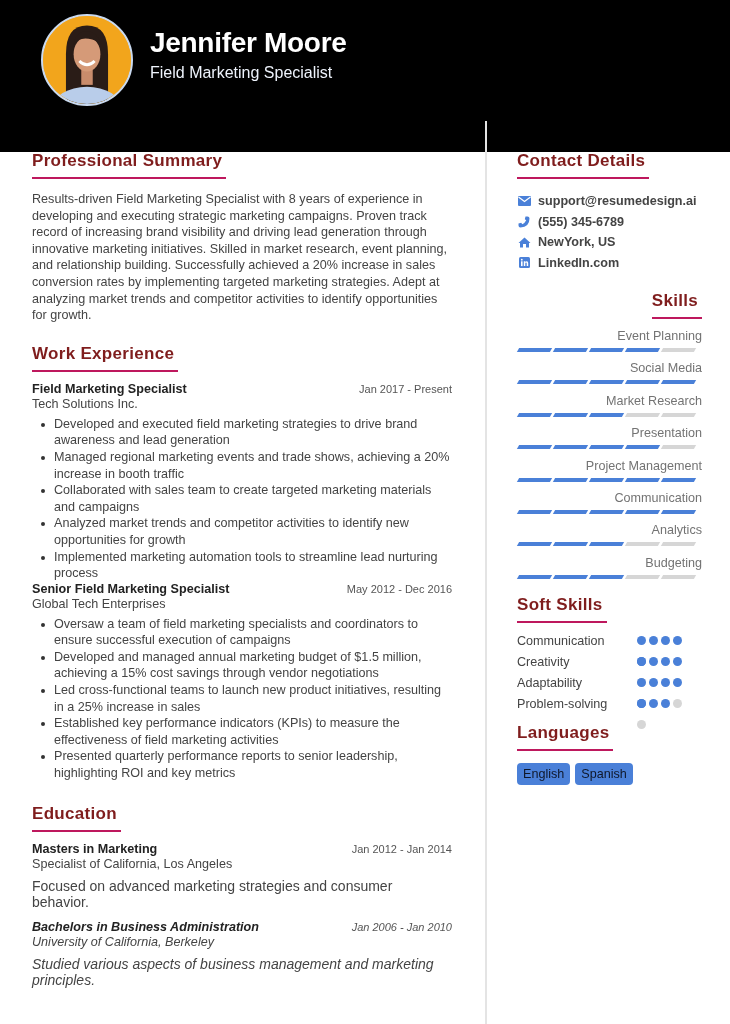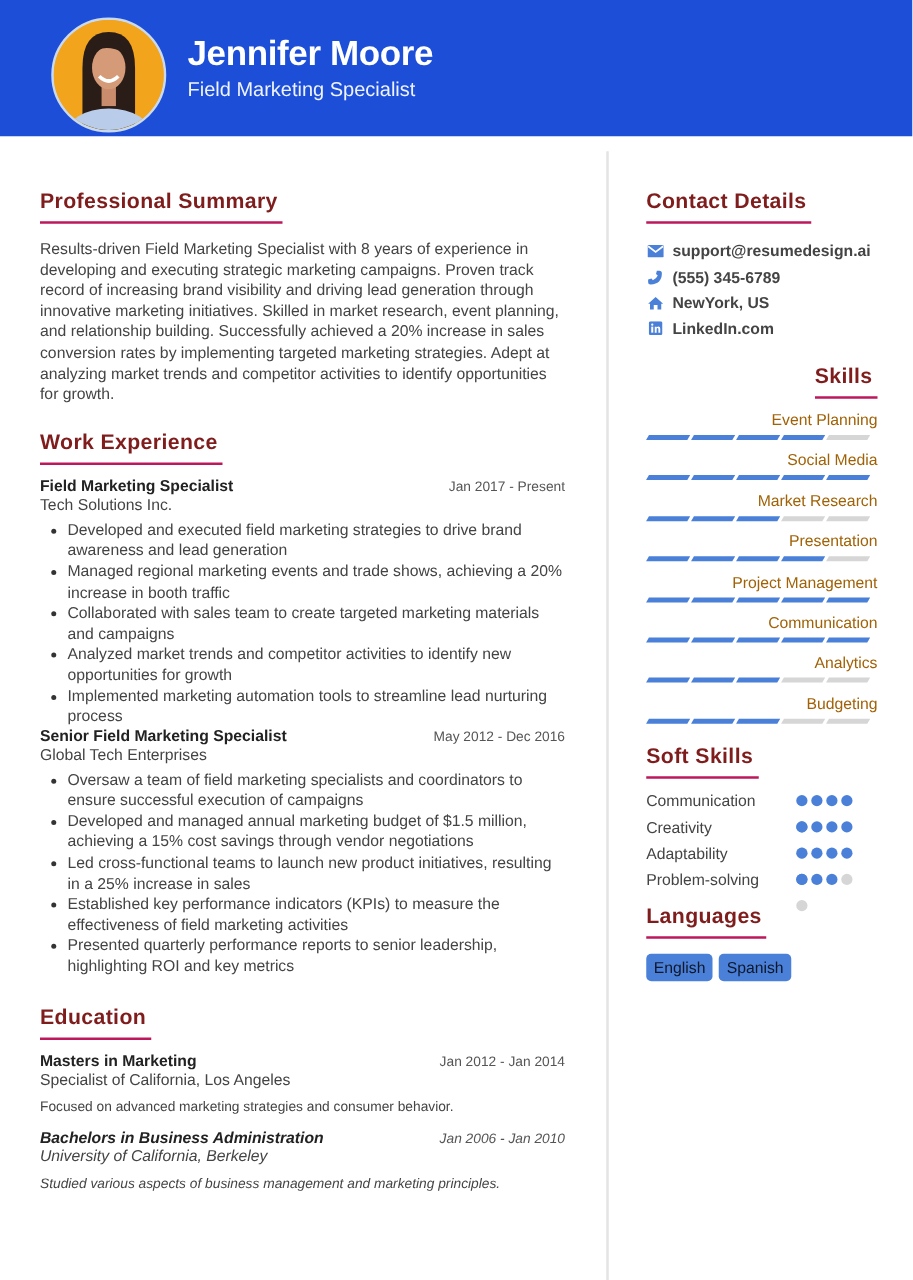--- a/index.html
+++ b/index.html
@@ -1,21 +1,21 @@
 <!DOCTYPE html>
 <html><head>
 <meta charset="utf-8">
 <style>
   * { box-sizing: border-box; margin: 0; padding: 0; }
   html, body { width: 730px; height: 1024px; background: #ffffff; overflow: hidden; }
   body { font-family: "Liberation Sans", "DejaVu Sans", sans-serif; color: #333; position: relative; }
 
   .header {
-    position: absolute; left: 0; top: 0; width: 730px; height: 109px;
-    background: #1d4ed8;
+    position: absolute; left: 0; top: 0; width: 730px; height: 152px;
+    background: #000000;
   }
   .avatar {
     position: absolute; left: 41px; top: 14px; width: 92px; height: 92px;
     border-radius: 50%; border: 2px solid #c9d9ef; overflow: hidden;
     background: #f2a51c;
   }
   .avatar svg { width: 100%; height: 100%; display: block; }
   .name {
     position: absolute; left: 150px; top: 27px; font-size: 28px; font-weight: bold;
     color: #ffffff; letter-spacing: -0.3px;
@@ -43,29 +43,29 @@
   .entry-date { font-size: 11px; color: #555; }
   .entry-org { font-size: 12.6px; color: #444; margin-top: 1px; }
   ul.bullets { list-style: none; margin-top: 5px; }
   ul.bullets li {
     position: relative; padding-left: 22px; font-size: 12.6px; line-height: 16.6px; color: #444;
   }
   ul.bullets li::before {
     content: ""; position: absolute; left: 9px; top: 7px; width: 4px; height: 4px;
     border-radius: 50%; background: #333;
   }
-  .edu-desc { font-size: 11px; line-height: 16.6px; color: #444; margin-top: 7px; }
+  .edu-desc { font-size: 14px; line-height: 16.6px; color: #444; margin-top: 7px; }
 
   .contact-list { margin-top: 12px; font-weight: bold; }
   .contact-item { display: flex; align-items: center; height: 20.5px; font-size: 12.6px; color: #444; }
   .contact-item .ic { width: 14px; height: 14px; margin-right: 7px; display: flex; align-items: center; justify-content: center; }
   .contact-item svg { display: block; }
 
   .skill { margin-top: 0; }
-  .skill-name { font-size: 12.6px; color: #a16207; height: 17px; line-height: 17px; }
+  .skill-name { font-size: 12.6px; color: #737373; height: 17px; line-height: 17px; }
   .skill-bar { display: flex; gap: 3px; height: 4px; margin-top: 3px; margin-bottom: 8.4px; margin-left: 1px; }
   .seg { width: 33px; height: 4px; transform: skewX(-30deg); background: #d6d6d6; }
   .seg.on { background: #4a80d8; }
 
   .soft-row { display: flex; height: 21px; align-items: center; }
   .soft-name { width: 120px; font-size: 12.6px; color: #444; }
   .dots { width: 47px; display: flex; flex-wrap: wrap; gap: 0 3px; height: 10px; overflow: visible; }
   .dot { width: 9px; height: 9px; border-radius: 50%; background: #d6d6d6; margin-bottom: 12px; }
   .dot.on { background: #4a80d8; }
 

